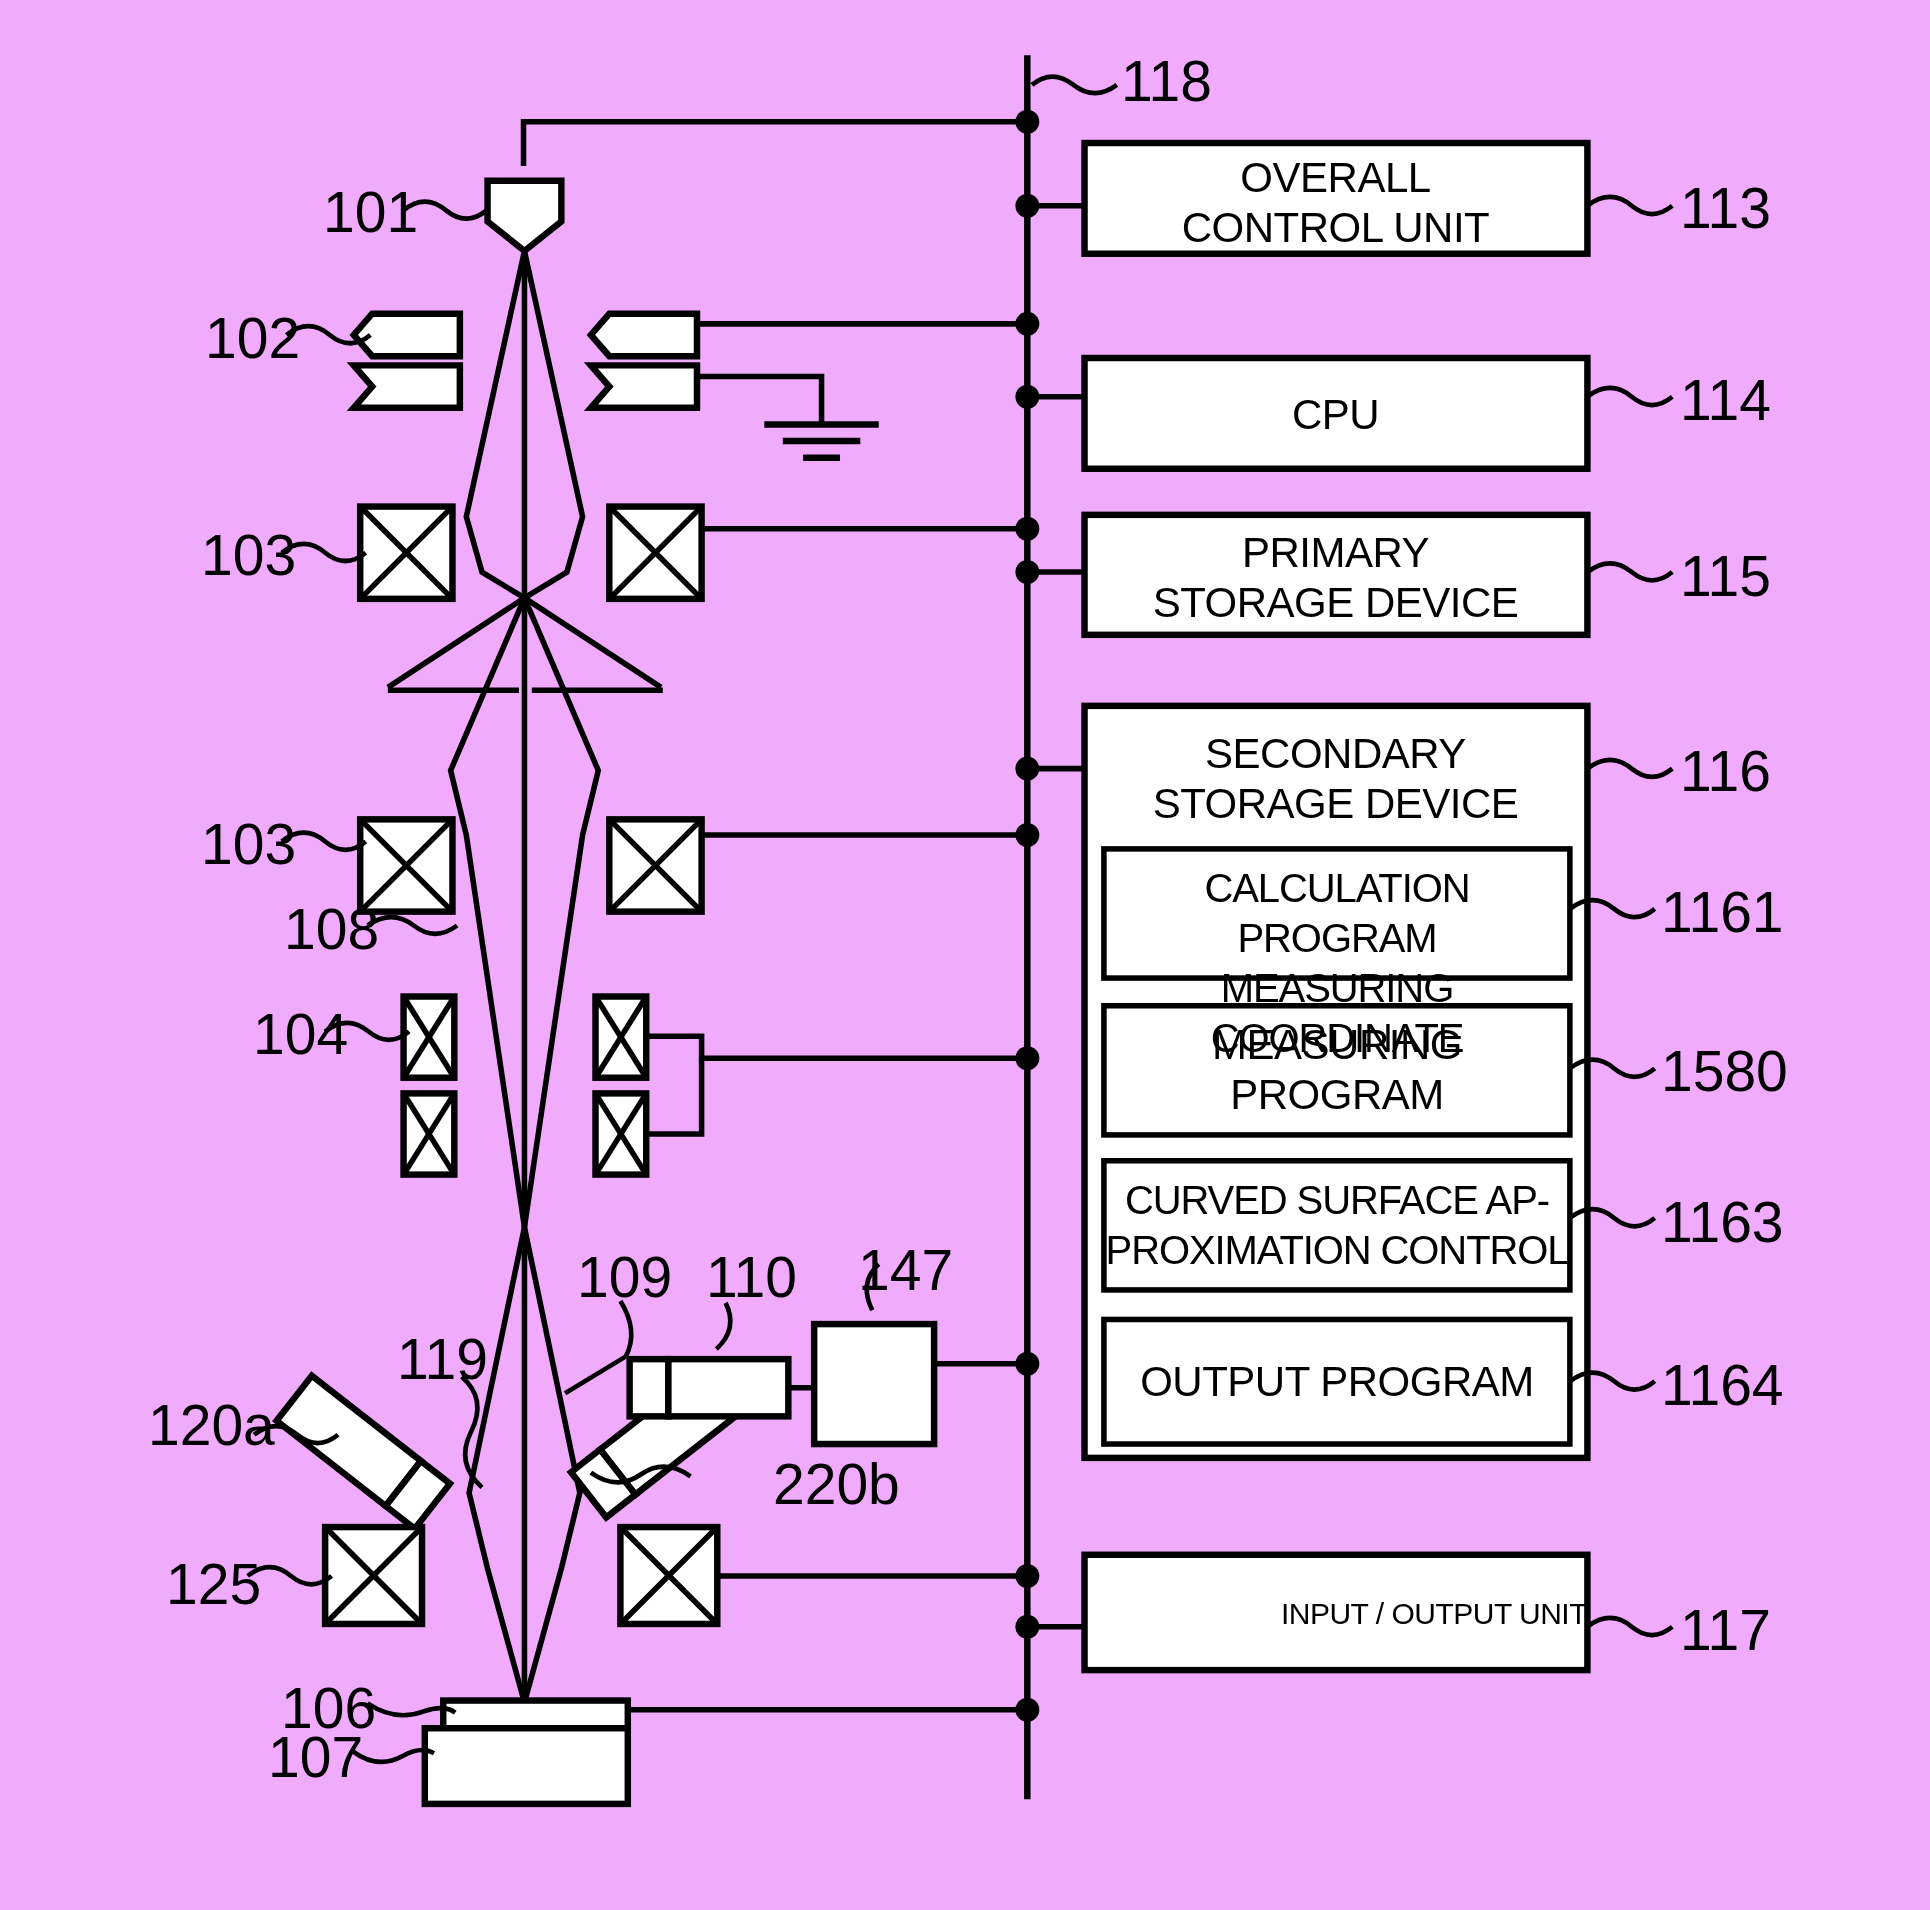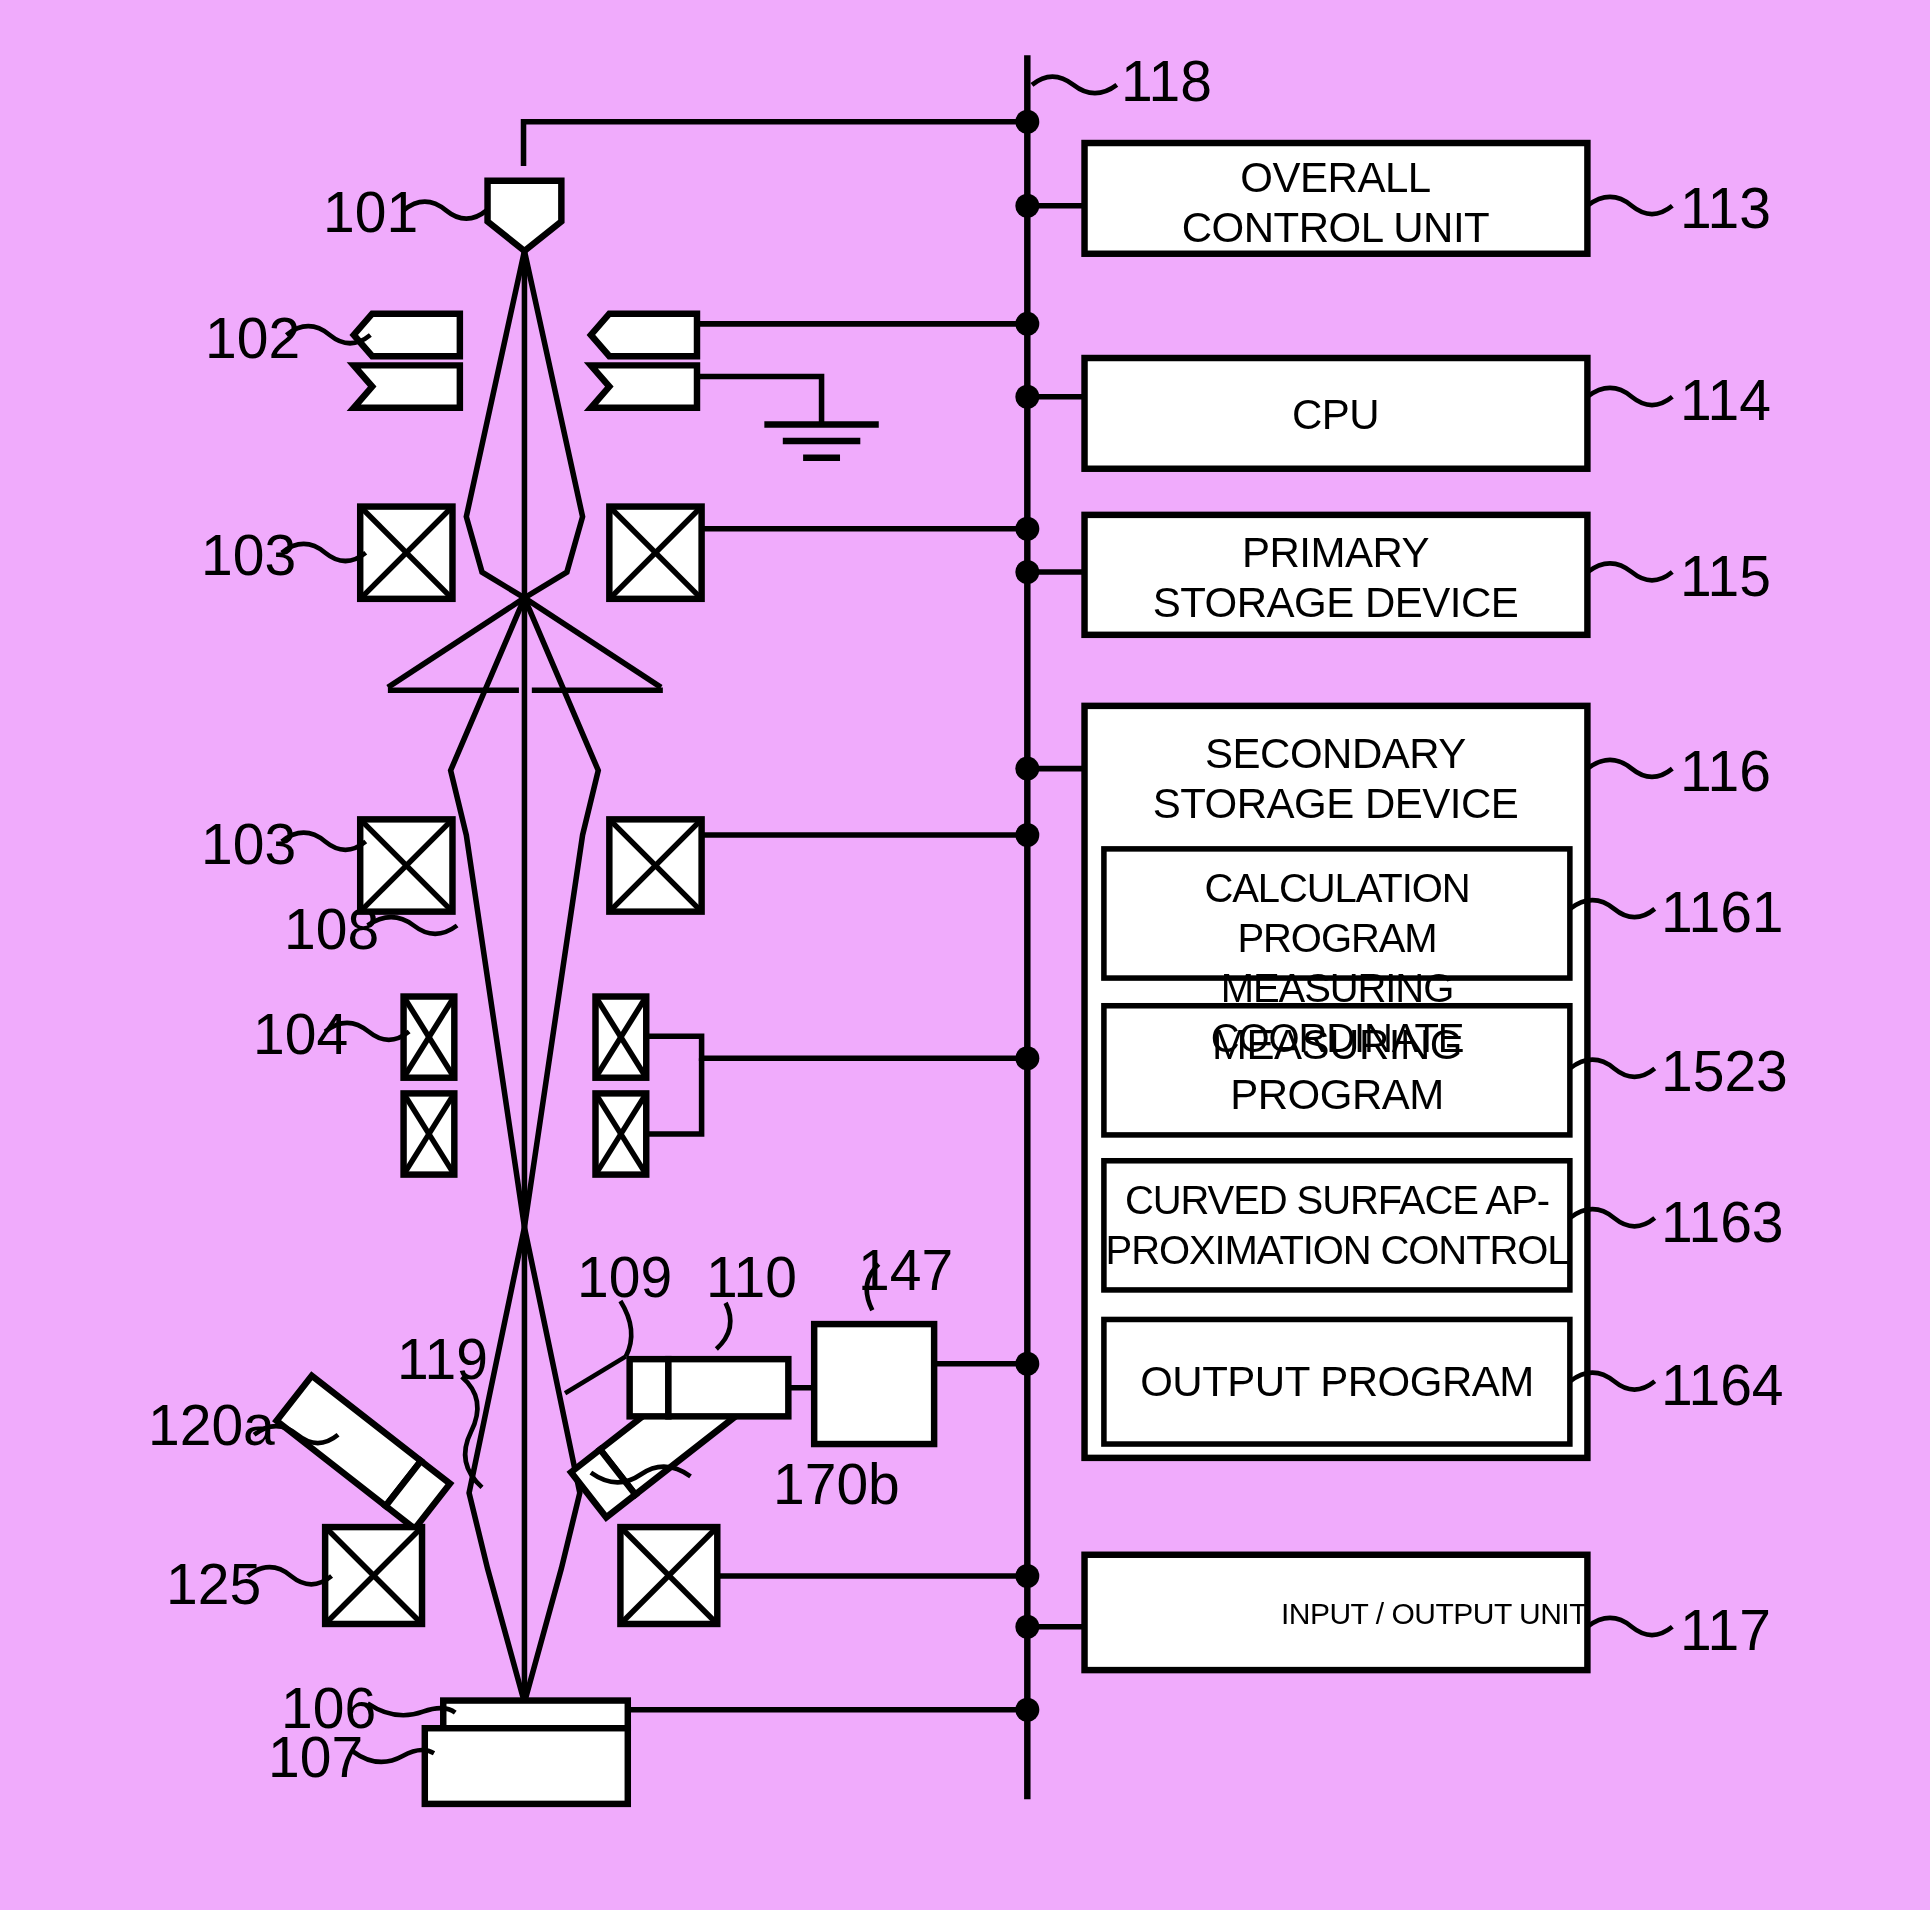--- a/index.html
+++ b/index.html
@@ -322,21 +322,21 @@
 </div>
 <div class="ref-num" style="position:absolute;left:1661px;top:879px;font-size:57px;color:#000;">
   <span>1161</span>
 </div>
 
 <div class="blk-text" style="position:absolute;left:1104px;top:1020px;width:466px;text-align:center;font-size:42px;line-height:50px;color:#000;">
   <div>MEASURING</div>
   <div>PROGRAM</div>
 </div>
 <div class="ref-num" style="position:absolute;left:1661px;top:1038px;font-size:57px;color:#000;">
-  <span>1523</span>
+  <span>1580</span>
 </div>
 
 <div class="blk-text" style="position:absolute;left:1104px;top:1175px;width:466px;text-align:center;font-size:40px;line-height:50px;color:#000;letter-spacing:-1.1px;">
   <div>CURVED SURFACE AP-</div>
   <div>PROXIMATION CONTROL</div>
 </div>
 <div class="ref-num" style="position:absolute;left:1661px;top:1189px;font-size:57px;color:#000;">
   <span>1163</span>
 </div>
 
@@ -392,21 +392,21 @@
 
 <div class="ref-num" style="position:absolute;left:397px;top:1326px;font-size:57px;color:#000;">
   <span>119</span>
 </div>
 
 <div class="ref-num" style="position:absolute;left:148px;top:1392px;font-size:57px;color:#000;">
   <span>120a</span>
 </div>
 
 <div class="ref-num" style="position:absolute;left:773px;top:1451px;font-size:57px;color:#000;">
-  <span>170b</span>
+  <span>220b</span>
 </div>
 
 <div class="ref-num" style="position:absolute;left:166px;top:1551px;font-size:57px;color:#000;">
   <span>125</span>
 </div>
 
 <div class="ref-num" style="position:absolute;left:281px;top:1675px;font-size:57px;color:#000;">
   <span>106</span>
 </div>
 

